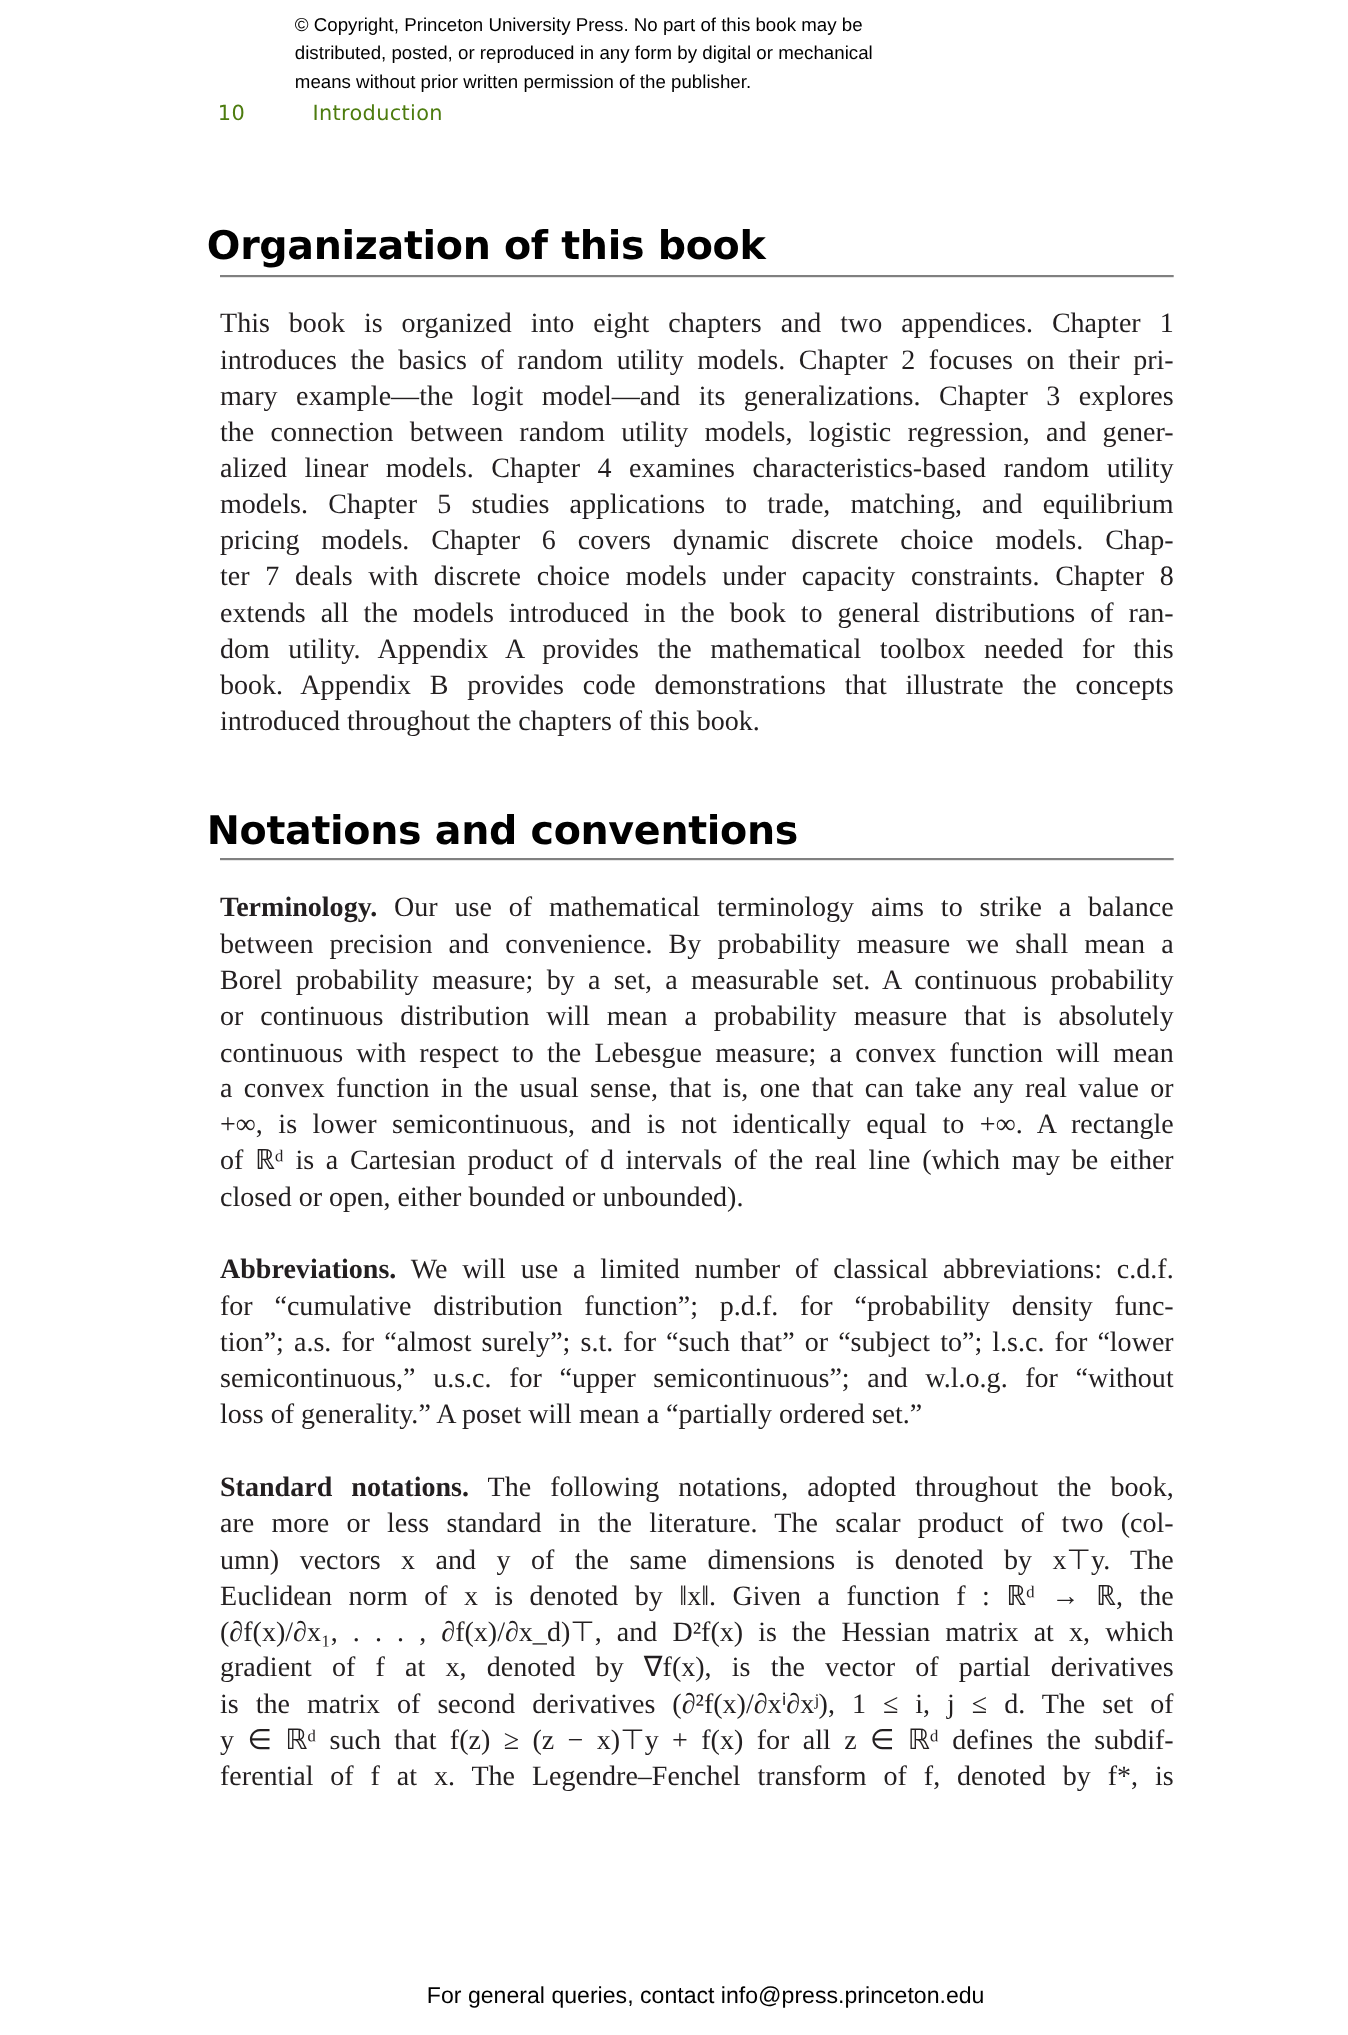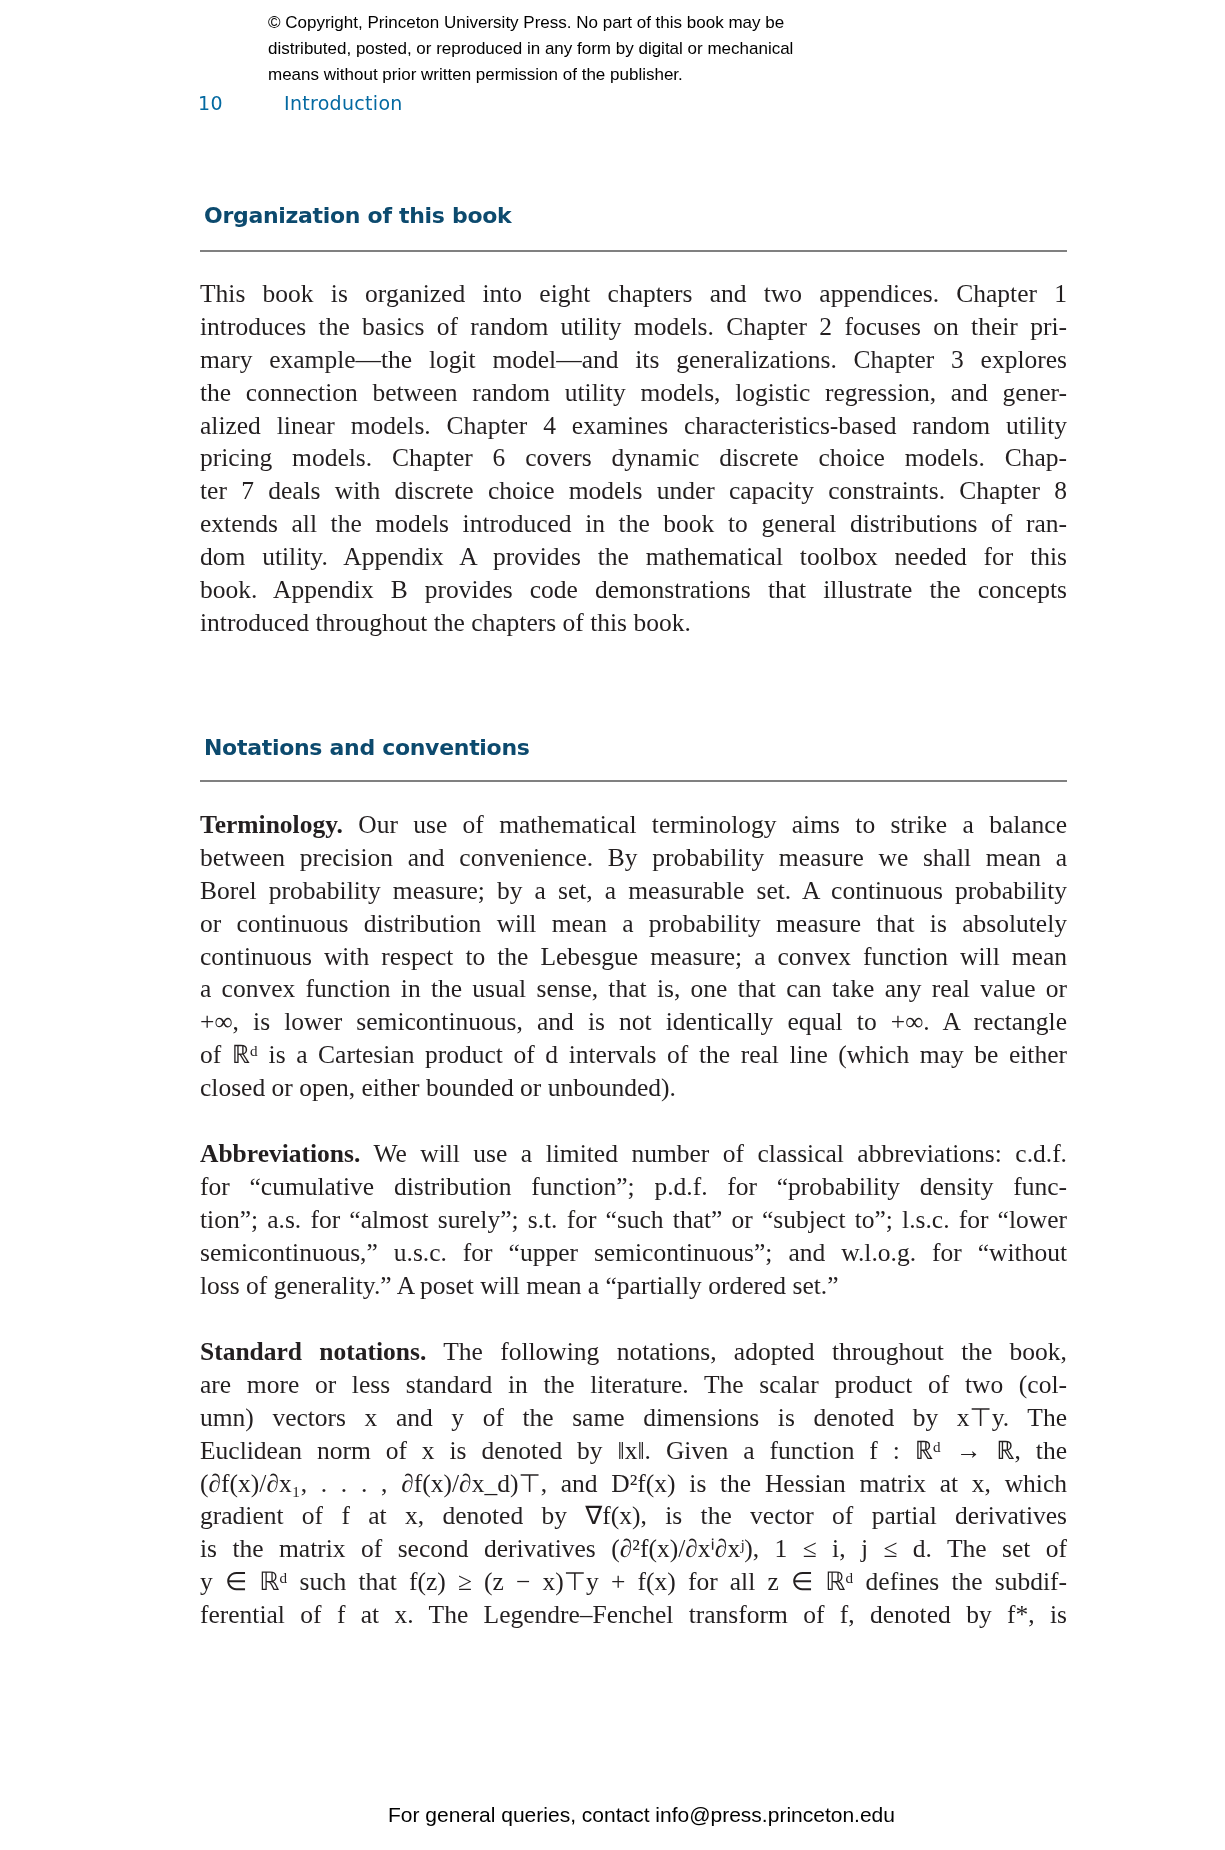--- a/index.html
+++ b/index.html
@@ -1,22 +1,22 @@
 <!DOCTYPE html>
 <html><head>
 <meta charset="utf-8">
 <style>
   html, body { margin: 0; padding: 0; background: #ffffff; }
   body { width: 1225px; height: 1850px; position: relative; overflow: hidden; color: #231f20; }
   .notice { position: absolute; left: 268px; top: 10px; font-family: "Liberation Sans", sans-serif; font-size: 17px; line-height: 26px; color: #000; }
   .notice div { white-space: nowrap; }
-  .runhead { position: absolute; top: 92px; font-family: "DejaVu Sans", sans-serif; font-size: 19px; color: #0369a1; letter-spacing: 0.3px; }
+  .runhead { position: absolute; top: 92px; font-family: "DejaVu Sans", sans-serif; font-size: 19px; color: #4d7c0f; letter-spacing: 0.3px; }
   .pagenum { left: 198px; }
   .chaptitle { left: 284px; }
-  .heading { position: absolute; left: 204px; width: 867px; font-family: "DejaVu Sans", sans-serif; font-weight: bold; font-size: 22px; color: #0c4a6e; letter-spacing: -0.3px; }
+  .heading { position: absolute; left: 188px; width: 867px; font-family: "DejaVu Sans", sans-serif; font-weight: bold; font-size: 36px; color: #000000; letter-spacing: -0.3px; }
   .rule { position: absolute; left: 200px; width: 867px; height: 2px; background: #808080; }
   .para { position: absolute; left: 200px; width: 867px; font-family: Liberation Serif, serif; font-size: 25.5px; }
   .line { height: 32.9px; line-height: 32.9px; white-space: nowrap; text-align: justify; text-align-last: justify; overflow: hidden; }
   .line.last { text-align-last: left; }
   .footer { position: absolute; left: 0; width: 1225px; top: 1803px; text-align: center; font-family: "Liberation Sans", sans-serif; font-size: 21px; color: #000; padding-left: 29px; }
 </style>
 </head>
 <body>
 
 <div class="notice">
@@ -30,20 +30,21 @@
 
 <div class="heading" style="top:203px;">Organization of this book</div>
 <div class="rule" style="top:250px;"></div>
 
 <div class="para" style="top:278px;">
   <div class="line">This book is organized into eight chapters and two appendices. Chapter 1</div>
   <div class="line">introduces the basics of random utility models. Chapter 2 focuses on their pri-</div>
   <div class="line">mary example—the logit model—and its generalizations. Chapter 3 explores</div>
   <div class="line">the connection between random utility models, logistic regression, and gener-</div>
   <div class="line">alized linear models. Chapter 4 examines characteristics-based random utility</div>
+  <div class="line">models. Chapter 5 studies applications to trade, matching, and equilibrium</div>
   <div class="line">pricing models. Chapter 6 covers dynamic discrete choice models. Chap-</div>
   <div class="line">ter 7 deals with discrete choice models under capacity constraints. Chapter 8</div>
   <div class="line">extends all the models introduced in the book to general distributions of ran-</div>
   <div class="line">dom utility. Appendix A provides the mathematical toolbox needed for this</div>
   <div class="line">book. Appendix B provides code demonstrations that illustrate the concepts</div>
   <div class="line last">introduced throughout the chapters of this book.</div>
 </div>
 
 <div class="heading" style="top:735px;">Notations and conventions</div>
 <div class="rule" style="top:780px;"></div>

